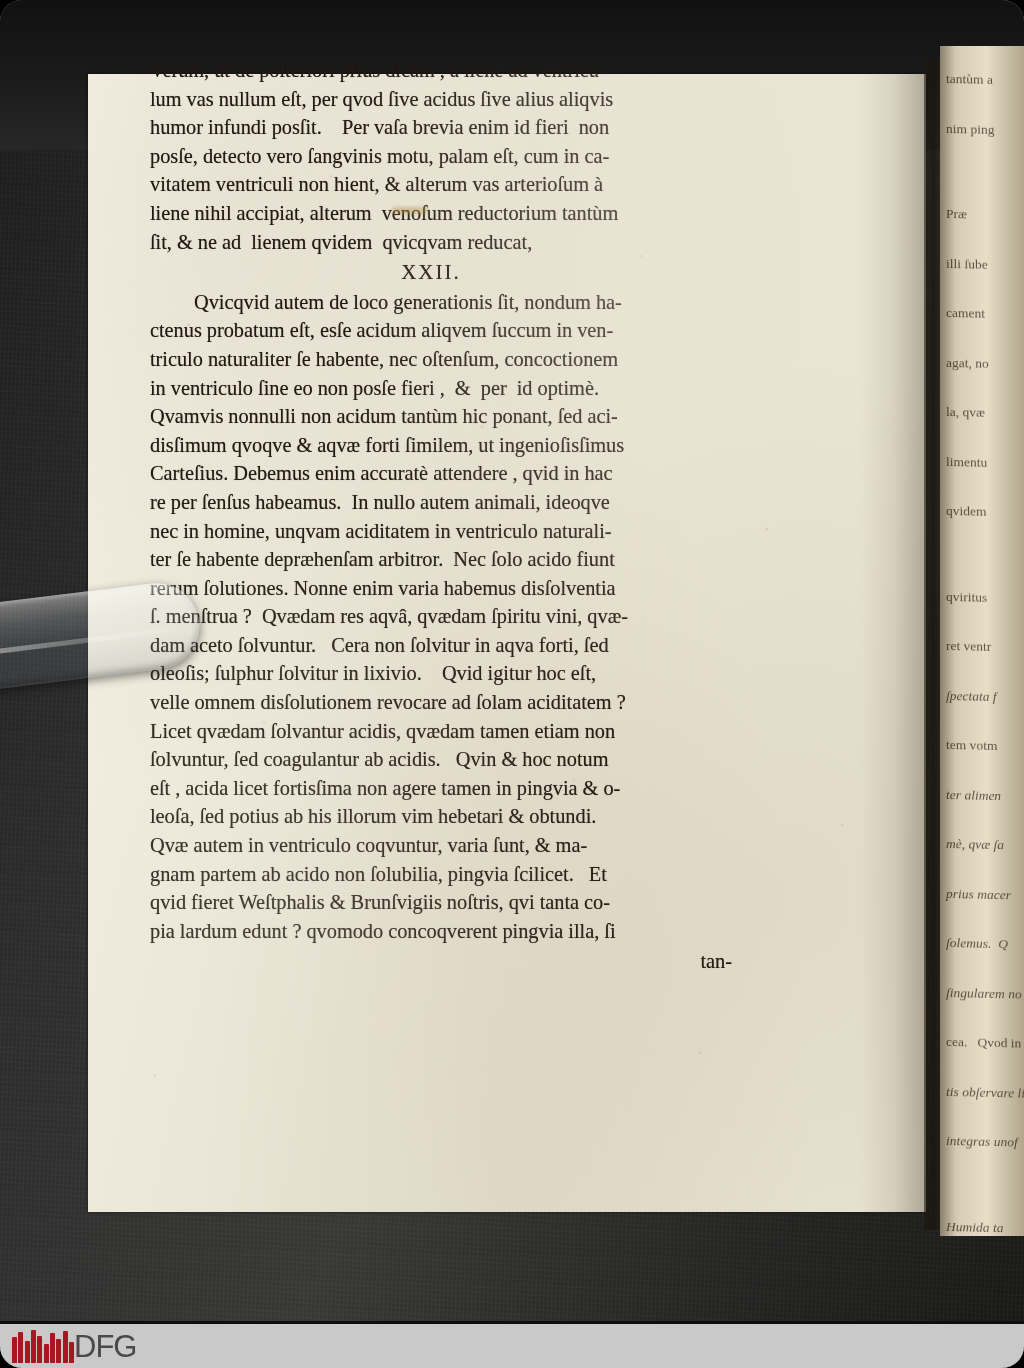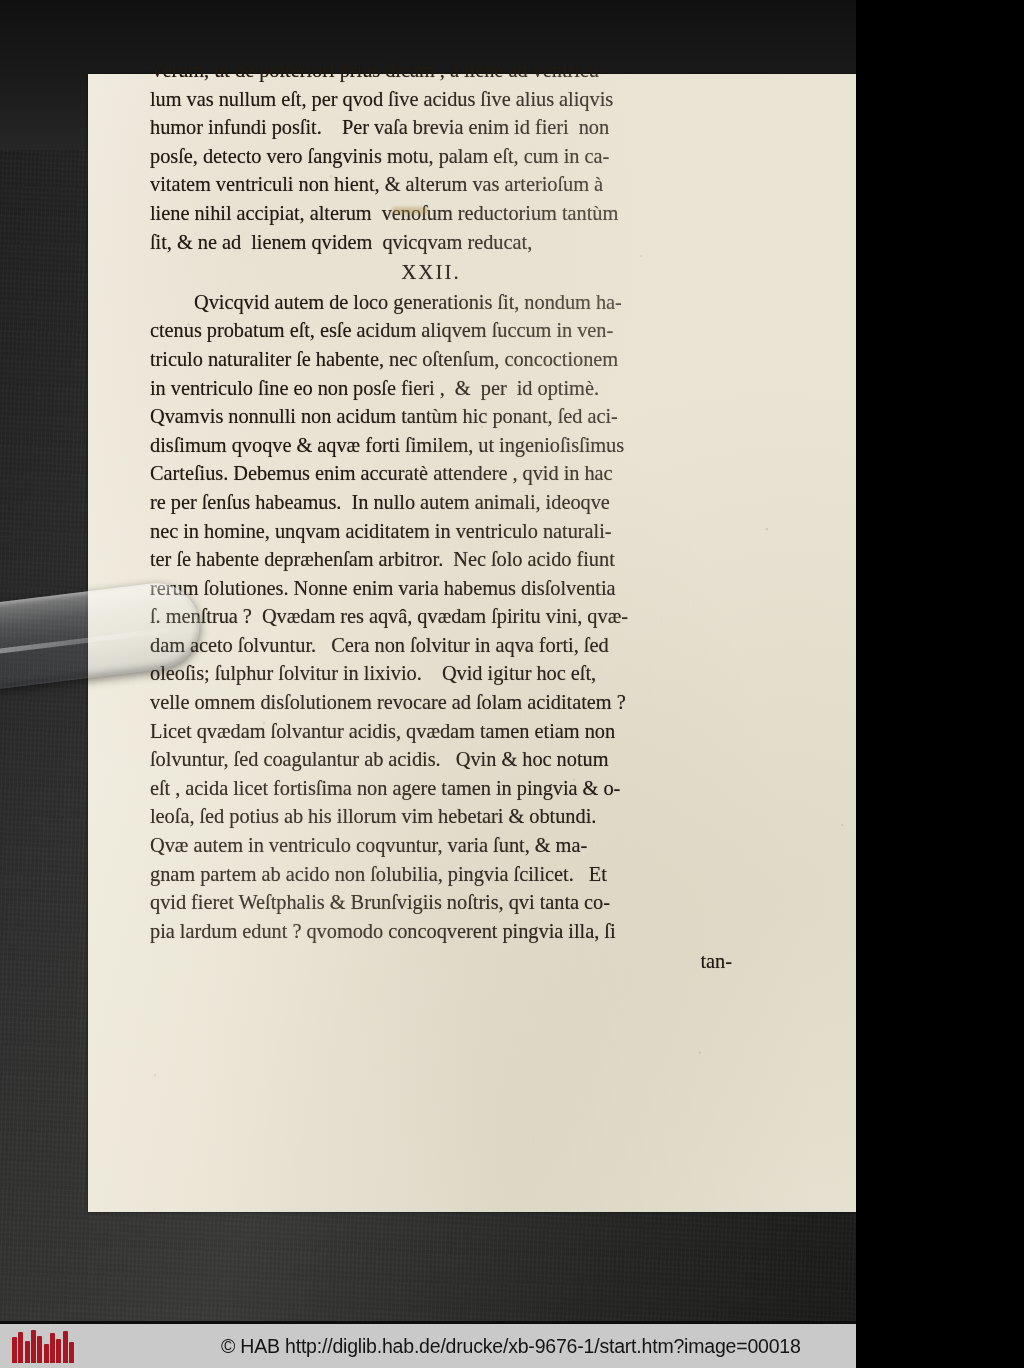--- a/index.html
+++ b/index.html
@@ -2,25 +2,26 @@
 <html><head>
 <meta charset="utf-8">
 <style>
   html, body {
     margin: 0;
     padding: 0;
     background: #000;
   }
   #scan {
     position: relative;
-    width: 856px;
+    width: 1024px;
     height: 1368px;
     overflow: hidden;
     background: #fef9c3;
     font-family: "Liberation Serif", serif;
+    border-radius: 22px;
   }
 
   
   .backdrop {
     position: absolute;
     inset: 0;
     background:
       linear-gradient(115deg, #1d1d1d 0%, #2f2f2f 30%, #3a3a38 55%, #262625 80%, #1a1a19 100%);
   }
   .backdrop::after {
@@ -397,17 +398,16 @@
         <i style="height:31px"></i>
         <i style="height:22px"></i>
         <i style="height:33px"></i>
         <i style="height:27px"></i>
         <i style="height:19px"></i>
         <i style="height:30px"></i>
         <i style="height:24px"></i>
         <i style="height:32px"></i>
         <i style="height:21px"></i>
     </div>
-    <div class="footer-text">© HAB http://diglib.hab.de/drucke/xb-9676-1/start.htm?image=00018</div>
     <div class="dfg-logo">DFG</div>
   </div>
 
 </div>
 
 </body></html>

